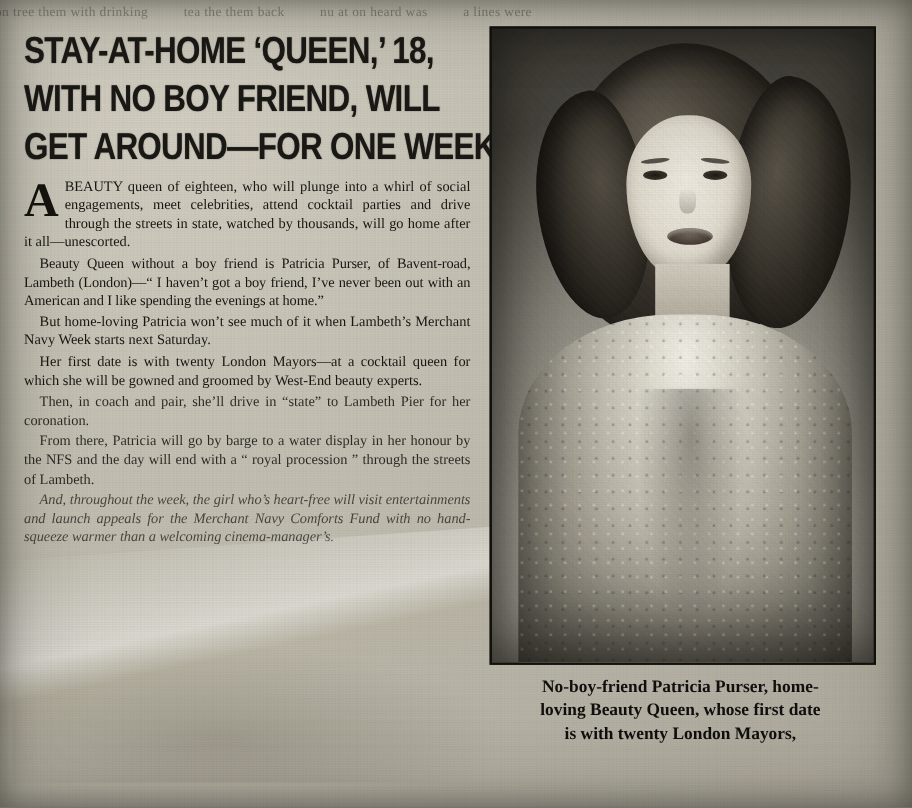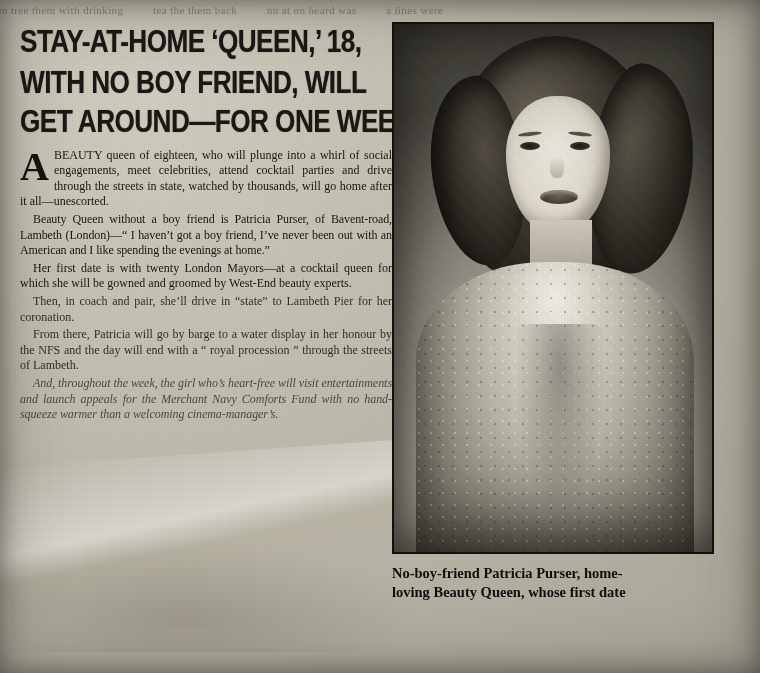--- a/index.html
+++ b/index.html
@@ -61,21 +61,21 @@
   .ghost-strip span { margin-right: 26px; }
 
   
   #inner {
     position: absolute;
     left: 20px;
     top: 22px;
     width: 716px;
     height: 620px;
     display: flex;
-    gap: 0;
+    gap: 16px;
   }
   #left-col {
     width: 372px;
     position: relative;
   }
   #right-col {
     width: 318px;
     position: relative;
   }
 
@@ -281,20 +281,21 @@
 
   
   #caption {
     margin-top: 10px;
     width: 318px;
     font-family: "Liberation Serif", serif;
     font-weight: bold;
     font-size: 14.5px;
     line-height: 1.34;
     color: #121110;
+    text-align: center;
   }
   #caption div { white-space: nowrap; }
 </style>
 </head>
 <body>
 
 <div id="clipping">
 
   <div class="ghost-strip">
     <span>ion tree them with drinking</span>
@@ -309,20 +310,21 @@
 
       <div id="headline">
         <div>STAY-AT-HOME ‘QUEEN,’ 18,</div>
         <div>WITH NO BOY FRIEND, WILL</div>
         <div>GET AROUND—FOR ONE WEEK</div>
       </div>
 
       <div class="body">
         <p class="dropcap">A BEAUTY queen of eighteen, who will plunge into a whirl of social engagements, meet celebrities, attend cocktail parties and drive through the streets in state, watched by thousands, will go home after it all—unescorted.</p>
         <p class="bold-para p-indent">Beauty Queen without a boy friend is Patricia Purser, of Bavent-road, Lambeth (London)—“ I haven’t got a boy friend, I’ve never been out with an American and I like spending the evenings at home.”</p>
+        <p class="p-indent">But home-loving Patricia won’t see much of it when Lambeth’s Merchant Navy Week starts next Saturday.</p>
         <p class="p-indent">Her first date is with twenty London Mayors—at a cocktail queen for which she will be gowned and groomed by West-End beauty experts.</p>
         <p class="p-indent faded">Then, in coach and pair, she’ll drive in “state” to Lambeth Pier for her coronation.</p>
         <p class="p-indent faded">From there, Patricia will go by barge to a water display in her honour by the NFS and the day will end with a “ royal procession ” through the streets of Lambeth.</p>
         <p class="italic-para p-indent fade-more">And, throughout the week, the girl who’s heart-free will visit entertainments and launch appeals for the Merchant Navy Comforts Fund with no hand-squeeze warmer than a welcoming cinema-manager’s.</p>
       </div>
 
       <div id="crease"></div>
       <div id="smudge"></div>
     </div>
 
@@ -344,20 +346,21 @@
           <div class="lace"></div>
           <div class="bodice-shadow"></div>
           <div class="photo-grain"></div>
           <div class="photo-vignette"></div>
         </div>
       </div>
 
       <div id="caption">
         <div>No-boy-friend Patricia Purser, home-</div>
         <div>loving Beauty Queen, whose first date</div>
+        <div>is with twenty London Mayors,</div>
       </div>
     </div>
 
   </div>
 
   <div id="grain"></div>
   <div id="edges"></div>
 </div>
 
 </body></html>

